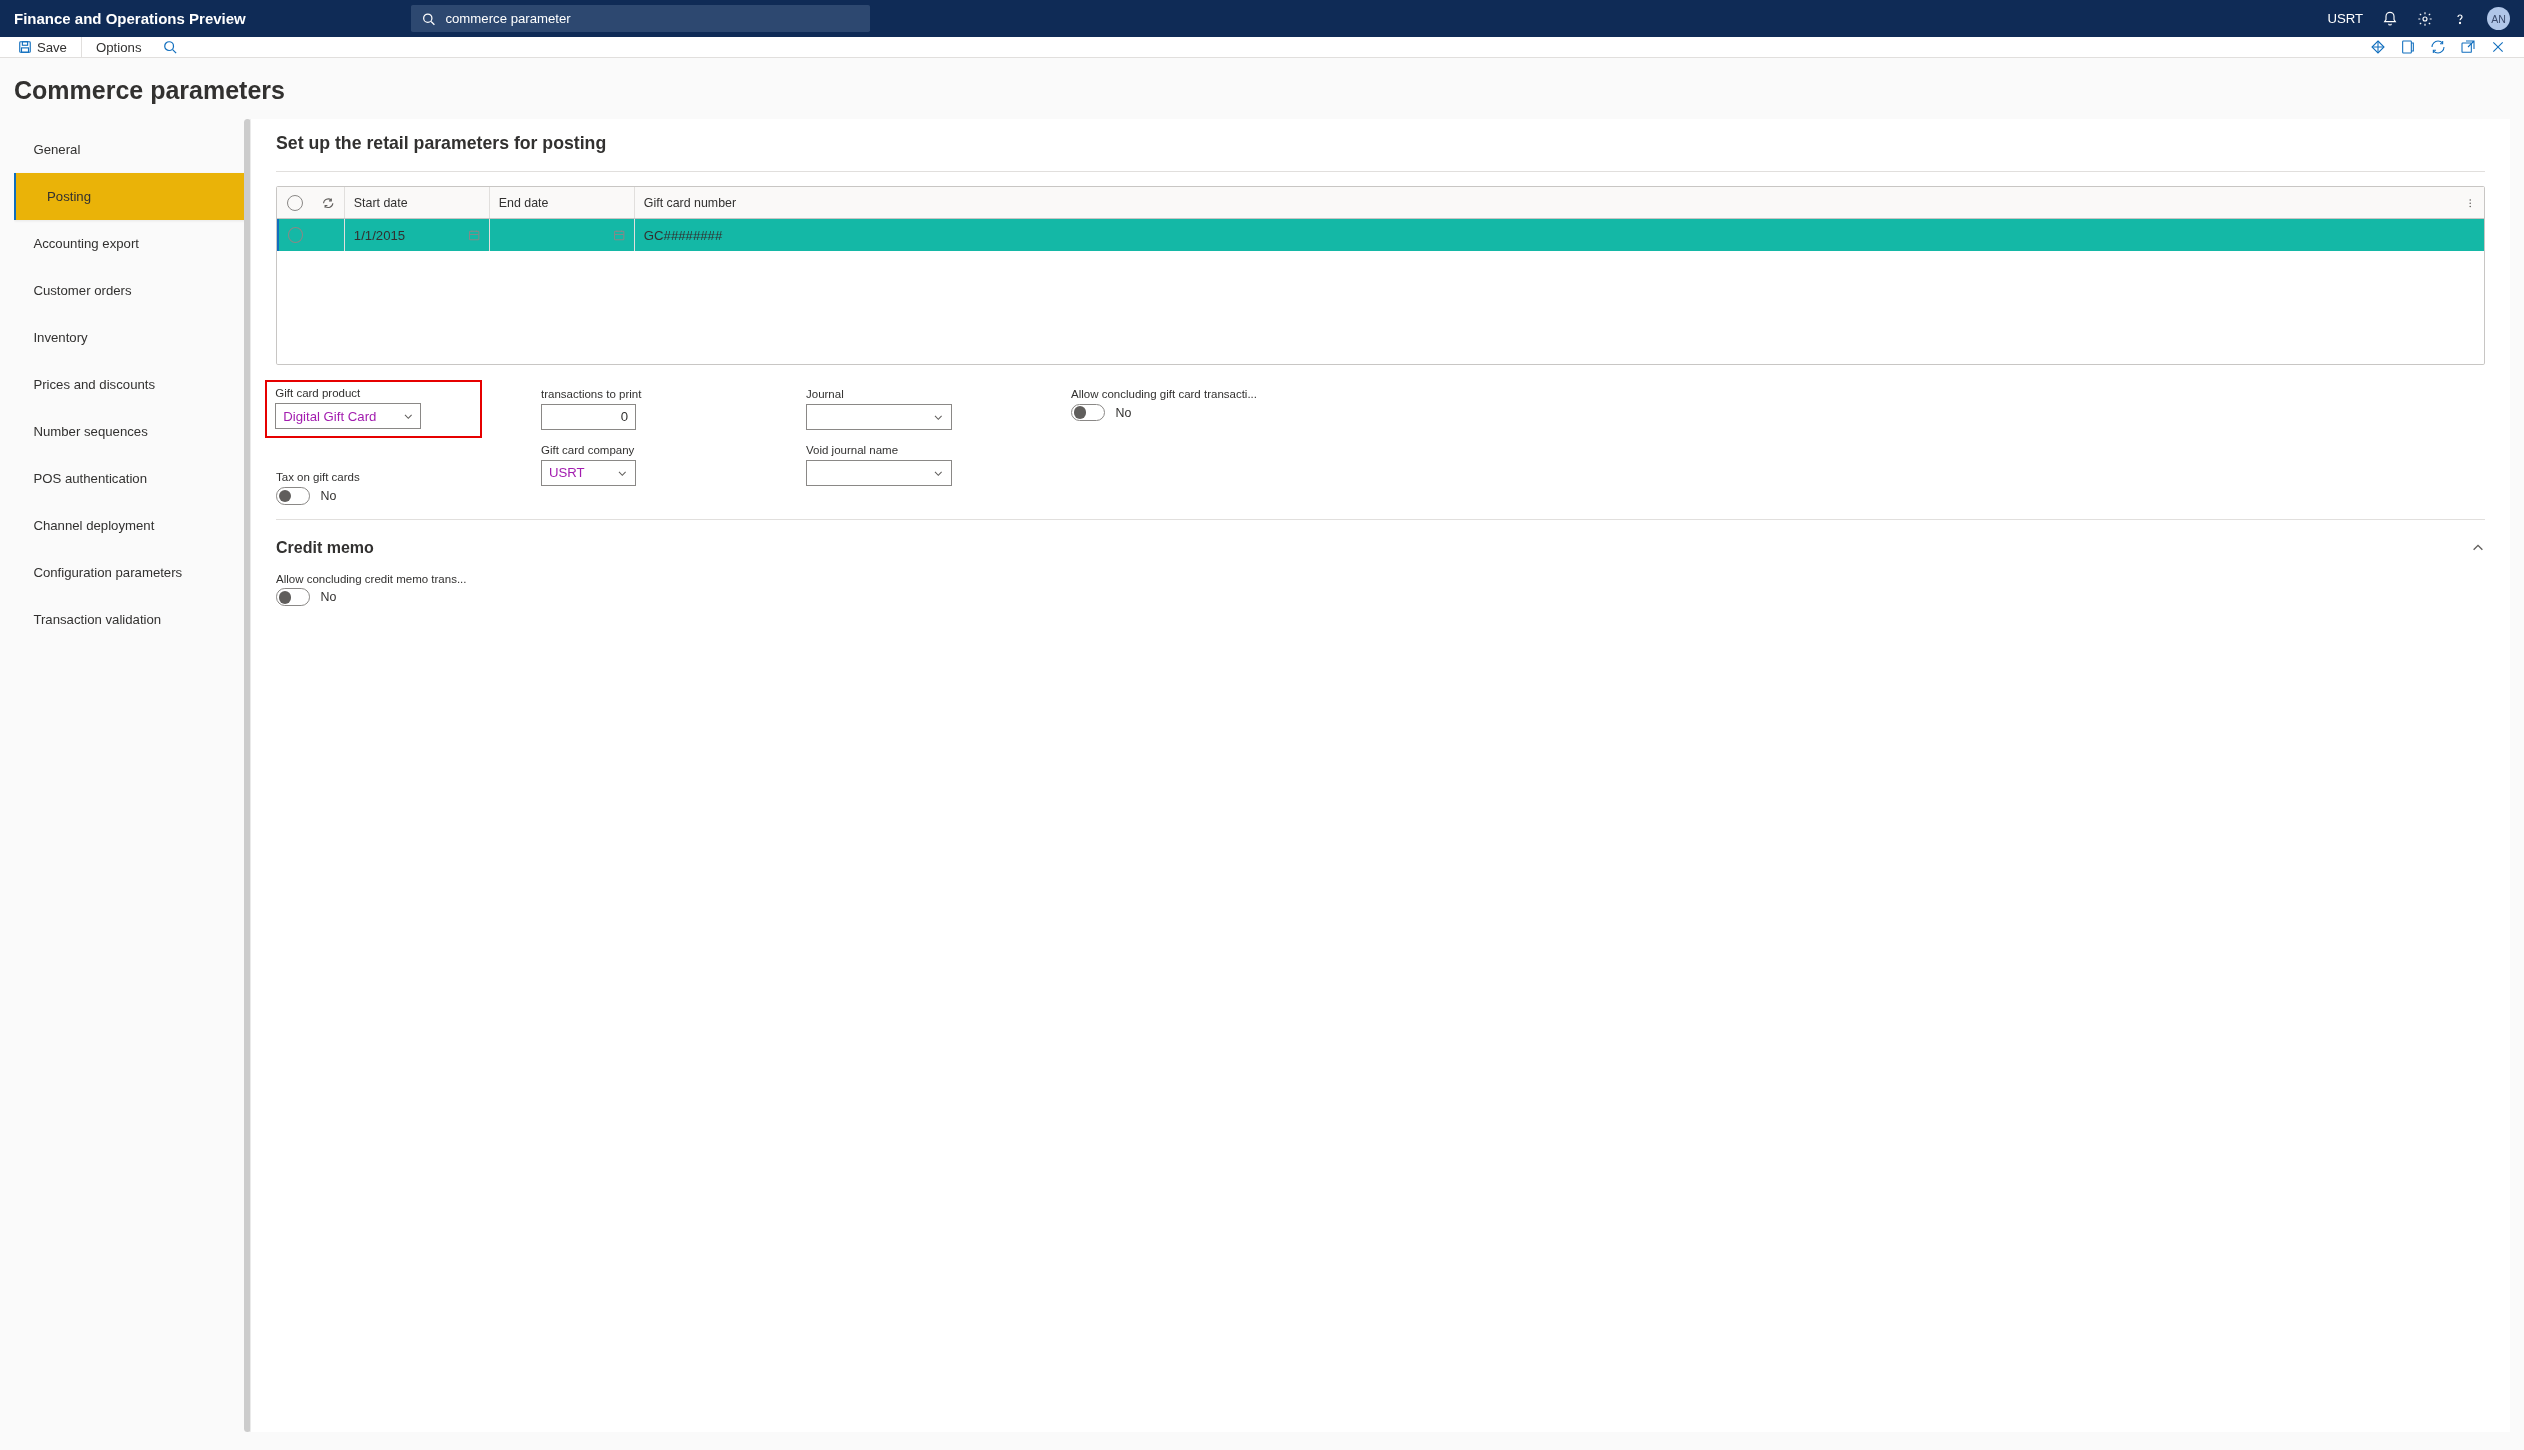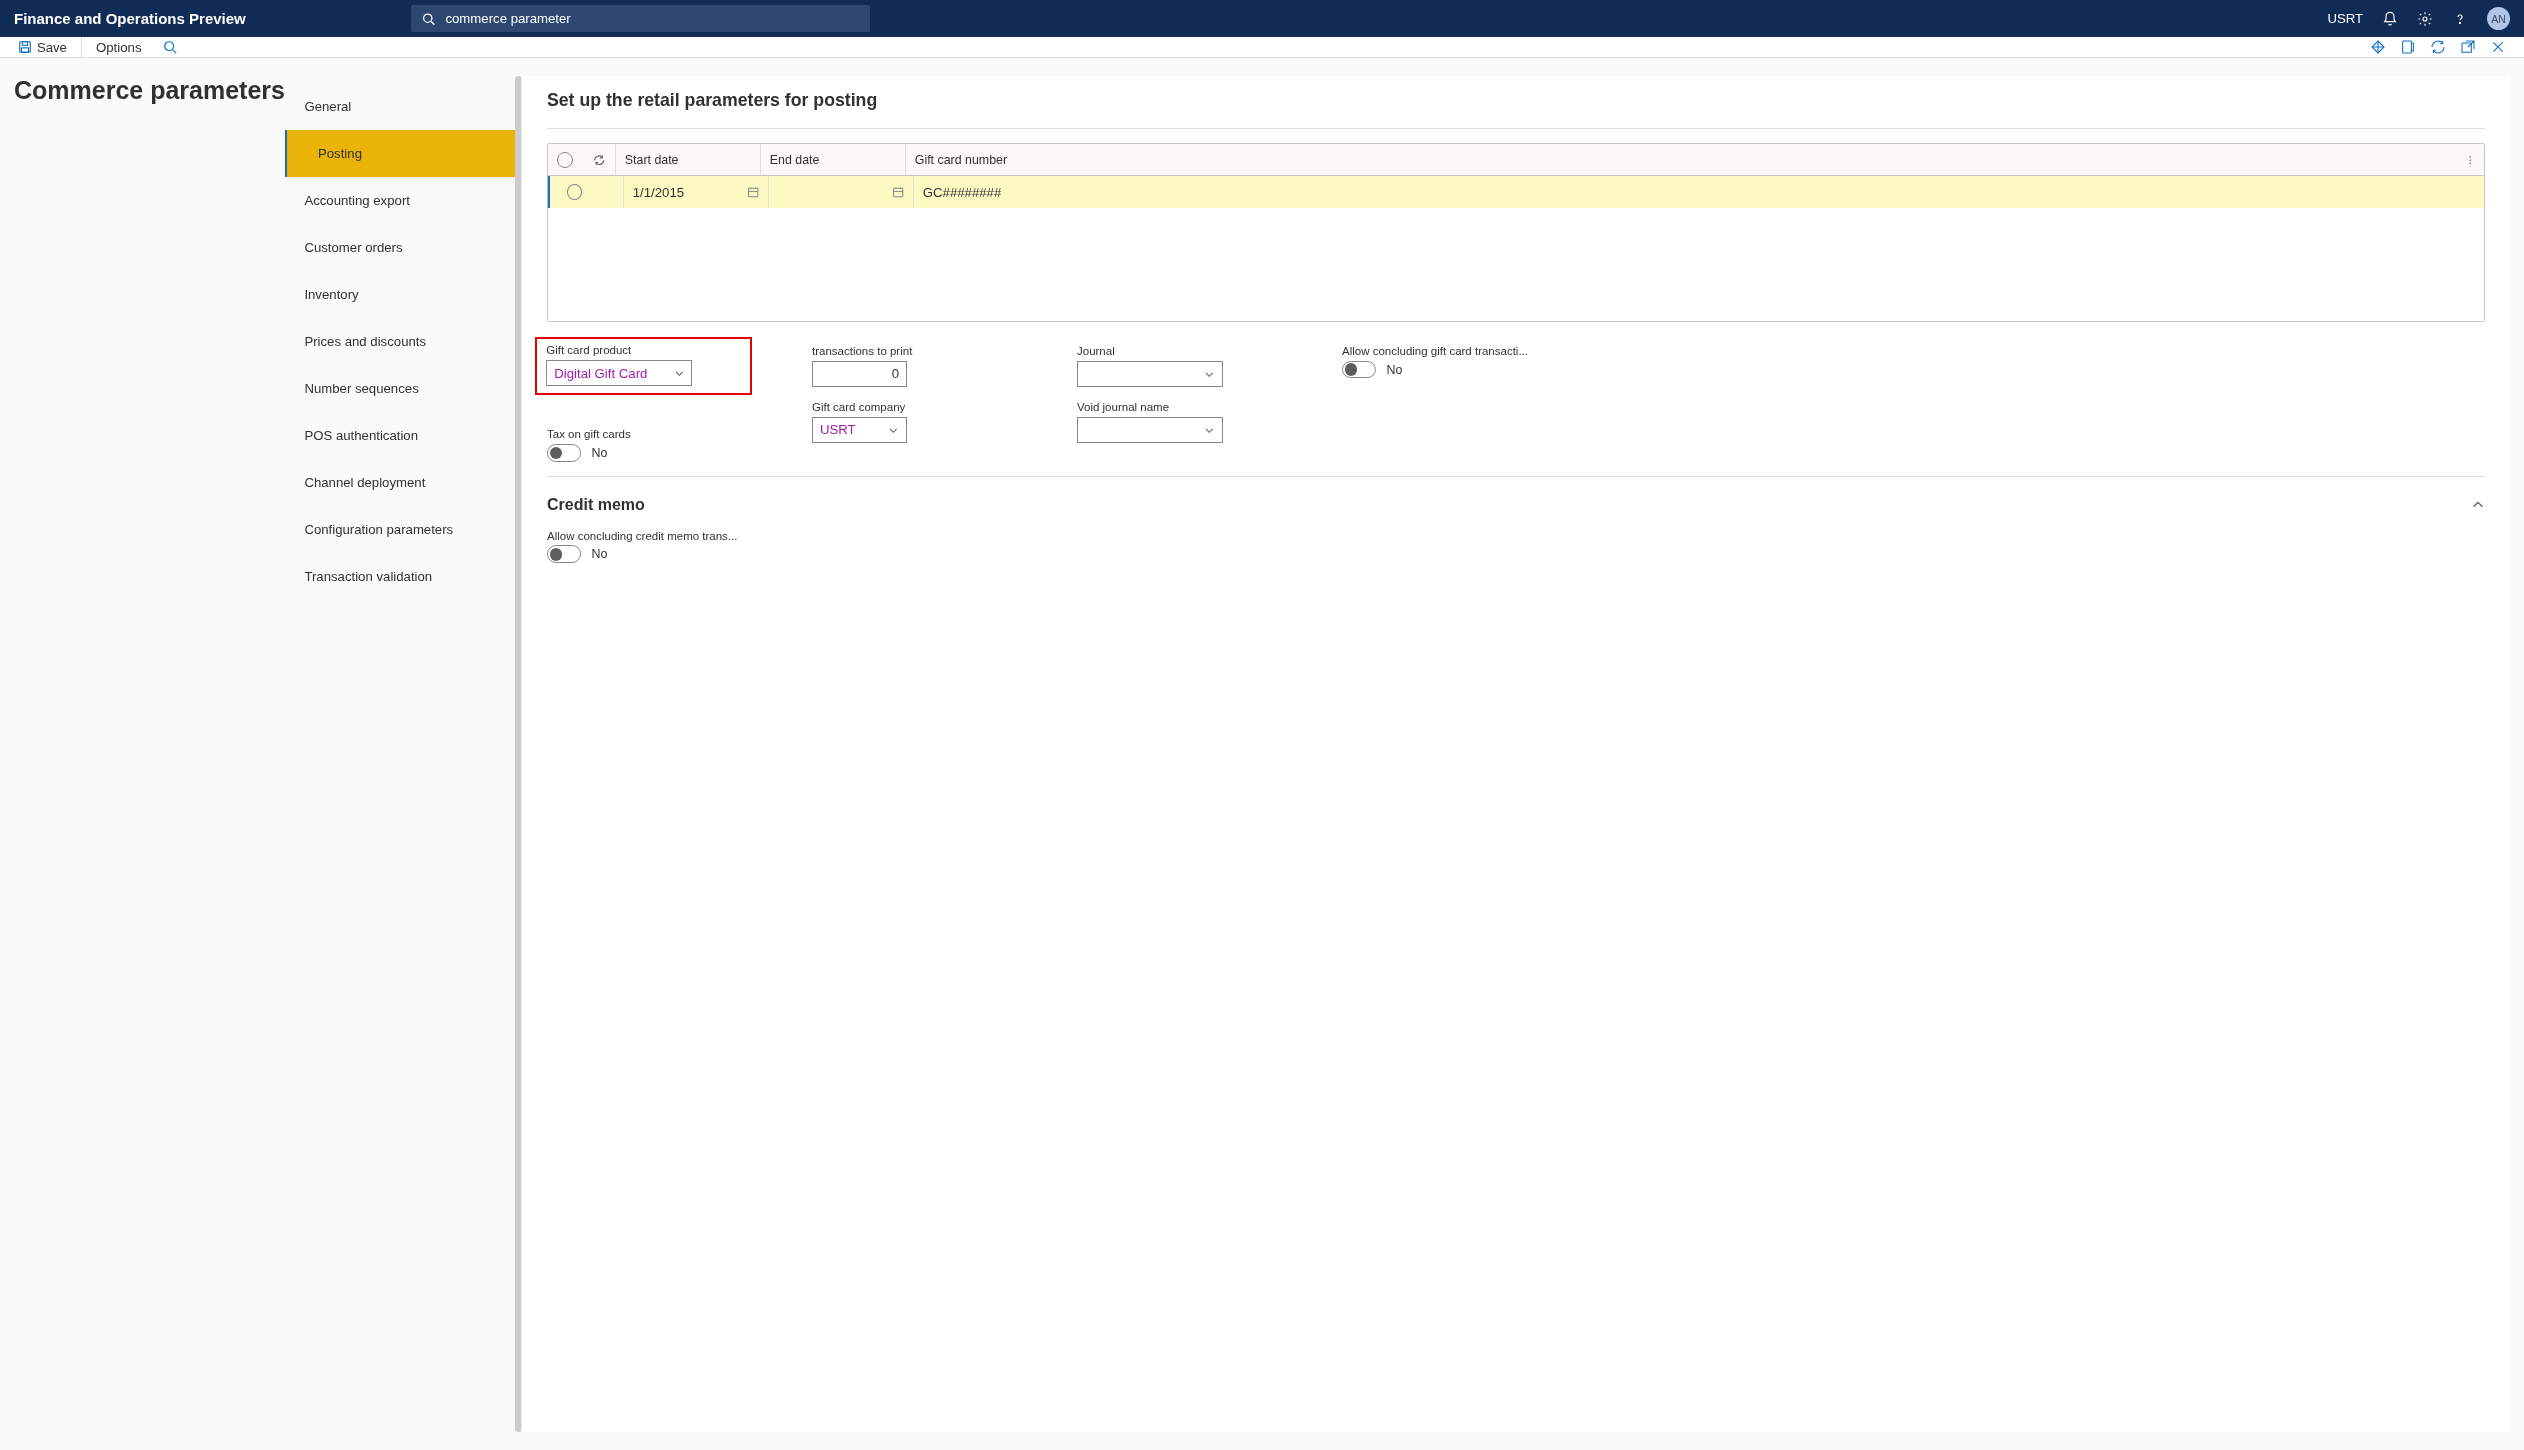--- a/index.html
+++ b/index.html
@@ -18,21 +18,21 @@
 
 
 .actionbar { background: #fff; height: 21px; border-bottom: 0.9px solid #e1dfdd; display: flex; align-items: center; padding: 0 7px; }
 .action-btn { display: flex; align-items: center; gap: 5.3px; padding: 5.3px 10.6px; cursor: pointer; font-size: 13.2px; }
 .action-btn svg { color: #106ebe; }
 .action-sep { width: 0.9px; height: 21px; background: #e1dfdd; margin: 0 3.5px; }
 .actionbar-right { margin-left: auto; display: flex; align-items: center; gap: 14px; padding-right: 10.6px; }
 .actionbar-right svg { cursor: pointer; }
 
 
-.page { padding: 17.7px 14px 0 14px; height: calc(100vh - 76px); overflow: hidden; display: flex; flex-direction: row; }
+.page { padding: 17.7px 14px 0 14px; height: calc(100vh - 76px); overflow: hidden; display: flex; flex-direction: column; }
 .page-title { font-size: 25px; font-weight: 600; margin-bottom: 14px; }
 .content { display: flex; flex: 1; overflow: hidden; }
 
 
 .sidebar { width: 237px; padding-top: 7px; position: relative; }
 .sidebar::after { content: ""; position: absolute; right: 0; top: 0; bottom: 0; width: 7px; background: #ccc; border-radius: 3.5px; }
 .tab { padding: 16px 19.4px; font-size: 13.2px; cursor: pointer; color: #323130; }
 .tab.active { background: #eab308; border-left: 2.6px solid #106ebe; font-weight: 400; padding-left: 31px; box-shadow: 0 0.9px 2.6px rgba(0,0,0,0.08); }
 
 
@@ -52,21 +52,21 @@
 
 .grid { border: 0.9px solid #c8c6c4; border-radius: 1.8px; margin-bottom: 19.4px; }
 .grid-head { display: flex; background: #faf9f8; border-bottom: 0.9px solid #c8c6c4; height: 32px; align-items: center; font-size: 12.4px; }
 .grid-cell { padding: 0 8.8px; display: flex; align-items: center; height: 100%; }
 .grid-sel { width: 35px; justify-content: center; }
 .grid-ref { width: 32px; justify-content: center; }
 .grid-col1 { width: 145px; border-left: 0.9px solid #e1dfdd; }
 .grid-col2 { width: 145px; border-left: 0.9px solid #e1dfdd; }
 .grid-col3 { flex: 1; border-left: 0.9px solid #e1dfdd; }
 .grid-more { width: 28px; justify-content: center; color: #605e5c; }
-.grid-row { display: flex; height: 32px; align-items: center; background: #fef9c3; border-left: 2.6px solid #106ebe; font-size: 13.2px; padding-left: 8px; }
+.grid-row { display: flex; height: 32px; align-items: center; background: #14b8a6; border-left: 2.6px solid #106ebe; font-size: 13.2px; }
 .grid-body { height: 145px; }
 .radio { width: 16px; height: 16px; border: 0.9px solid #8a8886; border-radius: 50%; }
 .cal-icon { margin-left: auto; color: #888; }
 
 
 .field-row { display: flex; gap: 71px; padding: 3.5px 0 14px 0; border-bottom: 0.9px solid #e1dfdd; margin-bottom: 14px; flex-wrap: wrap; }
 .field-col { display: flex; flex-direction: column; gap: 14px; min-width: 194px; }
 .field-label { font-size: 11.5px; color: #323130; margin-bottom: 3.5px; white-space: nowrap; overflow: hidden; text-overflow: ellipsis; }
 .field { display: flex; flex-direction: column; }
 .combo { border: 0.9px solid #8a8886; height: 26.5px; width: 146px; display: flex; align-items: center; padding: 0 7px; font-size: 13.2px; background: #fff; }

